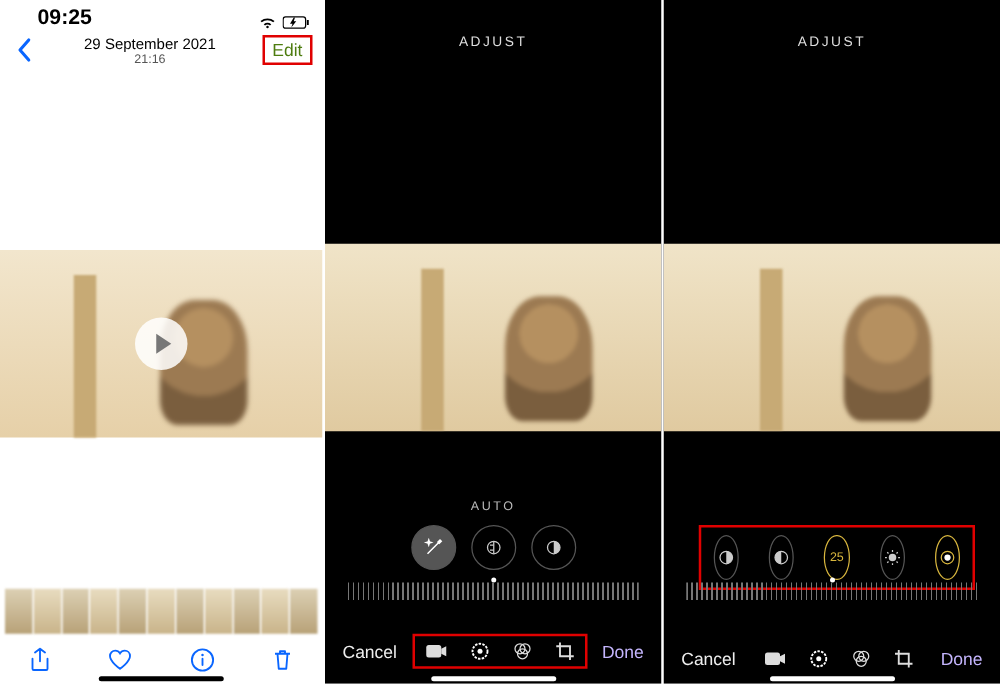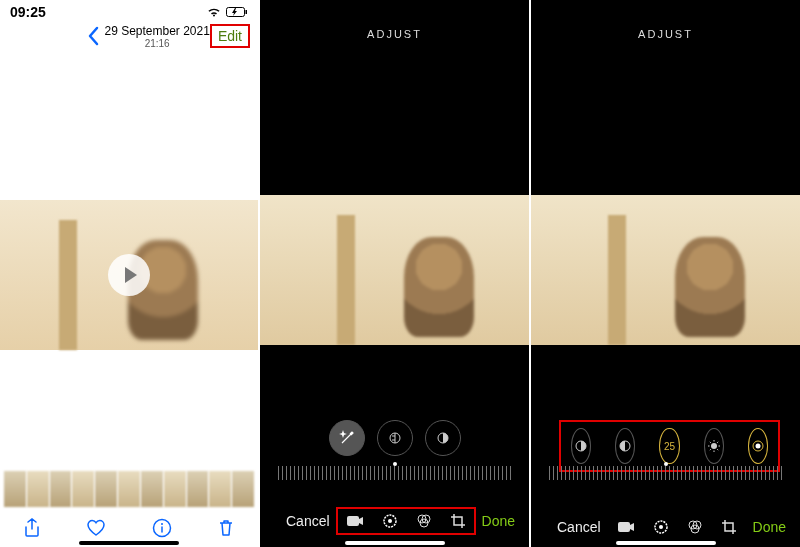--- a/index.html
+++ b/index.html
@@ -3,23 +3,23 @@
 <meta charset="utf-8">
 <style>
   * { box-sizing: border-box; margin: 0; padding: 0; }
   body { font-family: -apple-system, "Helvetica Neue", Arial, sans-serif; background: #fff; width: 800px; height: 547px; overflow: hidden; }
   .row { display: flex; width: 800px; height: 547px; }
   .panel { flex: 1; position: relative; overflow: hidden; }
   .panel + .panel { margin-left: 2px; }
 
   
   .p1 { background: #fff; color: #000; }
-  .statusbar { display: flex; align-items: center; justify-content: space-between; padding: 4px 10px 0; font-size: 14px; font-weight: 600; }
+  .statusbar { display: flex; align-items: flex-end; justify-content: space-between; padding: 4px 10px 0; font-size: 17px; font-weight: 600; margin-left: 20px; }
   .statusbar .right { display: flex; gap: 4px; align-items: center; }
-  .navrow { display: flex; align-items: flex-start; justify-content: flex-end; padding: 4px 8px 8px; }
+  .navrow { display: flex; align-items: flex-start; justify-content: space-between; padding: 4px 8px 8px; }
   .back-chevron { color: #0a66ff; font-size: 20px; line-height: 1; padding: 2px 4px; }
   .titleblock { text-align: center; font-size: 12px; line-height: 1.2; }
   .titleblock .time { font-size: 10px; color: #555; }
   .edit-btn { color: #4d7c0f; font-size: 14px; padding: 2px 6px; border: 2px solid #e00000; }
   .video-area { position: absolute; top: 200px; left: 0; right: 0; height: 150px; background: linear-gradient(#f2e6cd,#e6d0a8); display:flex; align-items:center; justify-content:center; }
   .cat-shape { width: 70px; height: 100px; background: radial-gradient(circle at 50% 30%, #b59060 0 30%, #9c7a52 30% 60%, #7a5e3e 60% 100%); border-radius: 40% 40% 20% 20%; filter: blur(2px); position:absolute; right:60px; bottom:10px;}
   .post-shape { position:absolute; left:50%; bottom:0; width:18px; height:130px; background:#c7aa75; transform:translateX(-70px); filter:blur(1px);}
   .play-btn { width: 42px; height: 42px; border-radius: 50%; background: rgba(255,255,255,0.85); display:flex; align-items:center; justify-content:center; z-index:2;}
   .play-tri { width:0;height:0;border-left:12px solid #777;border-top:8px solid transparent;border-bottom:8px solid transparent; margin-left:3px;}
   .filmstrip { position:absolute; left:0; right:0; bottom:40px; height:36px; display:flex; gap:1px; padding:0 4px;}
@@ -36,23 +36,23 @@
   .edit-video .cat-shape { right:55px; bottom:8px; filter:blur(1.5px);}
   .edit-video .post-shape { transform:translateX(-58px);}
   .mode-label { position:absolute; top:400px; left:0; right:0; text-align:center; font-size:10px; letter-spacing:2px; color:#bbb; }
   .dial-row { position:absolute; top:420px; left:0; right:0; display:flex; align-items:center; justify-content:center; gap:12px; padding:0 12px;}
   .dial { width:36px; height:36px; border:1px solid #555; border-radius:50%; display:flex; align-items:center; justify-content:center; color:#ccc; font-size:14px; background:#000;}
   .dial.magic { background:#555; border-color:#555; }
   .dial.active { border-color:#d8b63e; color:#d8b63e; }
   .dial.small-txt { font-size:10px; }
   .ticks { position:absolute; top:466px; left:18px; right:18px; height:14px; background: repeating-linear-gradient(to right, #777 0 1px, transparent 1px 4px); }
   .tick-dot { position:absolute; top:462px; left:50%; width:4px; height:4px; background:#fff; border-radius:50%; transform:translateX(-2px);}
-  .edit-bottom { position:absolute; bottom:12px; left:0; right:0; display:flex; align-items:center; justify-content:space-between; padding:0 14px; font-size:14px;margin-left:12px;}
+  .edit-bottom { position:absolute; bottom:12px; left:0; right:0; display:flex; align-items:center; justify-content:space-between; padding:0 14px; font-size:14px;}
   .cancel { color:#eee; }
-  .done { color:#84cc16; }
+  .done { color:#c4b5fd; }
   .toolrow { display:flex; gap:18px; align-items:center; }
   .toolrow .ticon { color:#ddd; font-size:16px; }
   .toolrow .ticon.active { color:#fff; }
   .redbox { border:2px solid #e00000; padding:4px 8px; }
   .home-indicator { position:absolute; bottom:2px; left:50%; width:100px; height:4px; border-radius:3px; transform:translateX(-50%);}
   .hi-dark { background:#000; }
   .hi-light { background:#fff; }
 
   
   .dial-row.red { border:2px solid #e00000; padding:6px 10px; margin:0 10px; left:18px; right:10px;gap:24px;}
@@ -143,20 +143,21 @@
     </div>
     <div class="home-indicator hi-dark"></div>
   </div>
 
   <div class="panel dark">
     <div class="adjust-label">ADJUST</div>
     <div class="edit-video">
       <div class="post-shape"></div>
       <div class="cat-shape"></div>
     </div>
+    <div class="mode-label">AUTO</div>
     <div class="dial-row">
       <div class="dial magic">
         <svg width="16" height="16" viewBox="0 0 16 16">
             <path d="M3 13L12 4m-1 0l2-2 1 1-2 2M4 2l.5 1.5L6 4l-1.5.5L4 6l-.5-1.5L2 4l1.5-.5z" stroke="#fff" stroke-width="1.2" fill="#fff"></path>
           </svg>
       </div>
       <div class="dial">
         <svg width="14" height="14" viewBox="0 0 14 14">
             <circle cx="7" cy="7" r="5" stroke="#ccc" fill="none"></circle>
             <path d="M7 2v10" stroke="#ccc"></path>

